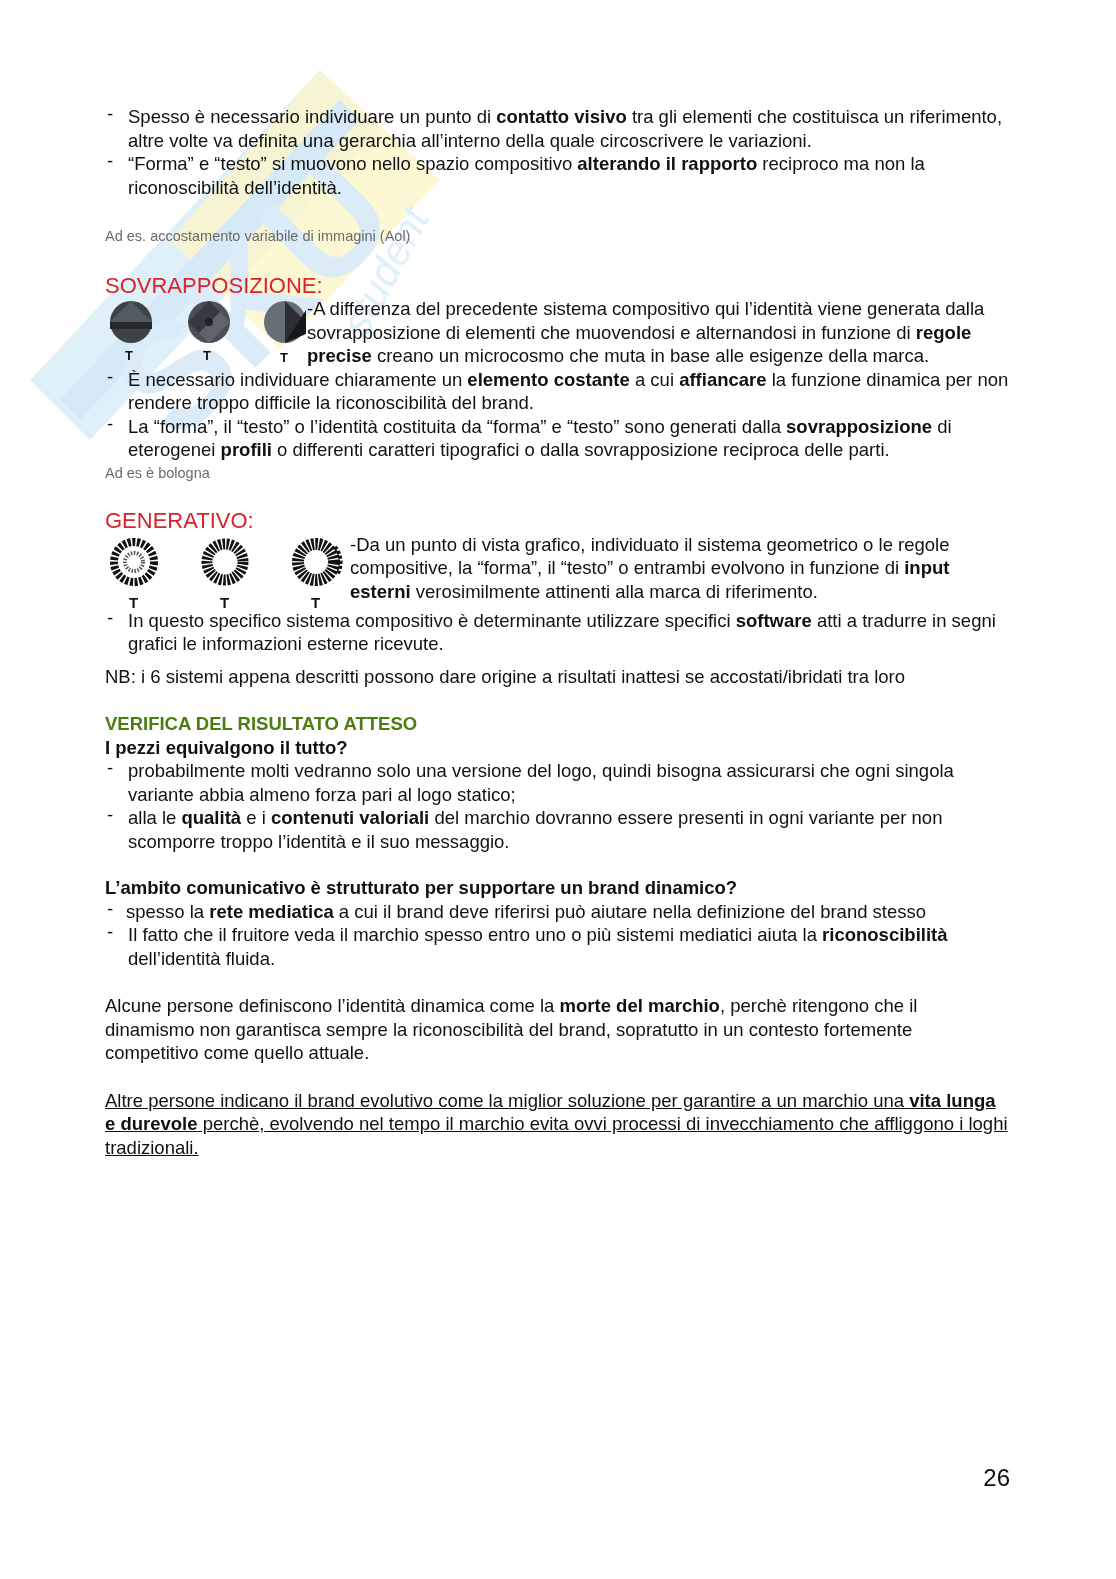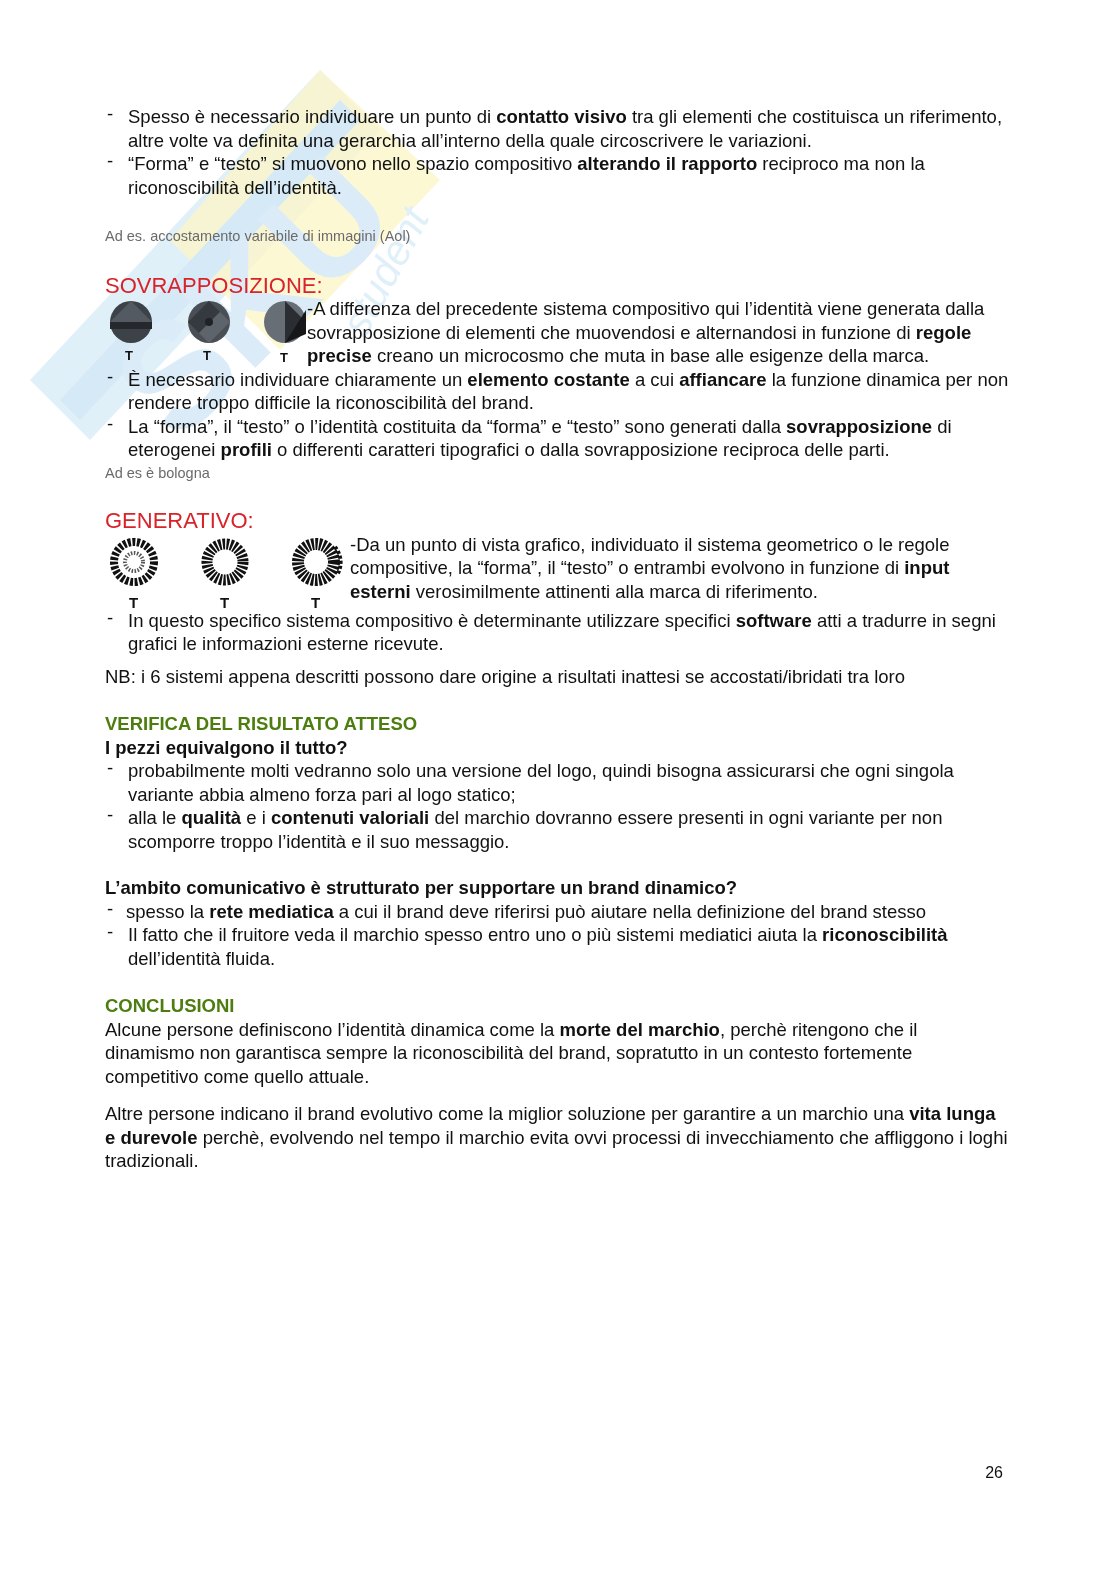--- a/index.html
+++ b/index.html
@@ -15,21 +15,21 @@
   .red-h { color: #d8232a; font-size: 22px; }
   .red-hb { color: #4d7c0f; font-weight: bold; font-size: 18.5px; margin-top: 13px; }
   b { font-weight: bold; }
   .sov-icons { float: left; width: 202px; height: 62px; position: relative; }
   .gen-icons { float: left; width: 245px; height: 76px; position: relative; }
   .ic { position: absolute; }
   .tmark { position: absolute; font-weight: bold; font-size: 13px; }
   .clear { clear: both; }
   .indent2 { padding-left: 67px; font-style: italic; }
   .u { text-decoration: underline; }
-  .pagenum { position: absolute; right: 113px; top: 1464px; font-size: 16px; margin-left: 8px; }
+  .pagenum { position: absolute; right: 106px; top: 1464px; font-size: 24px; margin-left: 8px; }
 </style>
 </head>
 <body>
 
 <svg class="watermark" viewBox="0 0 470 420">
   <g opacity="0.75">
     <polygon points="10,340 300,30 360,90 70,400" fill="#d6ebf8"></polygon>
     <polygon points="150,200 300,30 420,140 260,310" fill="#fbf3b8" opacity="0.8"></polygon>
     <polygon points="40,360 320,60 340,80 60,380" fill="#c8e2f4"></polygon>
     <text x="60" y="330" font-size="150" font-weight="bold" fill="#cfe6f6" font-family="Liberation Sans, sans-serif" transform="rotate(-45 200 250)">SKU</text>
@@ -128,23 +128,22 @@
     <div style="font-weight:bold;margin-top:23px;">L’ambito comunicativo è strutturato per supportare un brand dinamico?</div>
     <div class="li" style="padding-left:21px">
       <span>spesso la </span><b>rete mediatica</b><span> a cui il brand deve riferirsi può aiutare nella definizione del brand stesso</span>
     </div>
     <div class="li">
       <span>Il fatto che il fruitore veda il marchio spesso entro uno o più sistemi mediatici aiuta la </span><b>riconoscibilità</b><span> dell’identità fluida.</span>
     </div>
   </div>
 
   <div style="margin-top:24px;">
-    <div class="red-hb">CONCLUSIONI</div>
     <div>
       <span>Alcune persone definiscono l’identità dinamica come la </span><b>morte del marchio</b><span>, perchè ritengono che il dinamismo non garantisca sempre la riconoscibilità del brand, sopratutto in un contesto fortemente competitivo come quello attuale.</span>
     </div>
-    <div style="margin-top:14px;">
+    <div style="margin-top:24px;text-decoration:underline;">
       <span>Altre persone indicano il brand evolutivo come la miglior soluzione per garantire a un marchio una </span><b>vita lunga e durevole</b><span> perchè, evolvendo nel tempo il marchio evita ovvi processi di invecchiamento che affliggono i loghi tradizionali.</span>
     </div>
   </div>
 </div>
 
 <div class="pagenum">26</div>
 
 </body></html>

